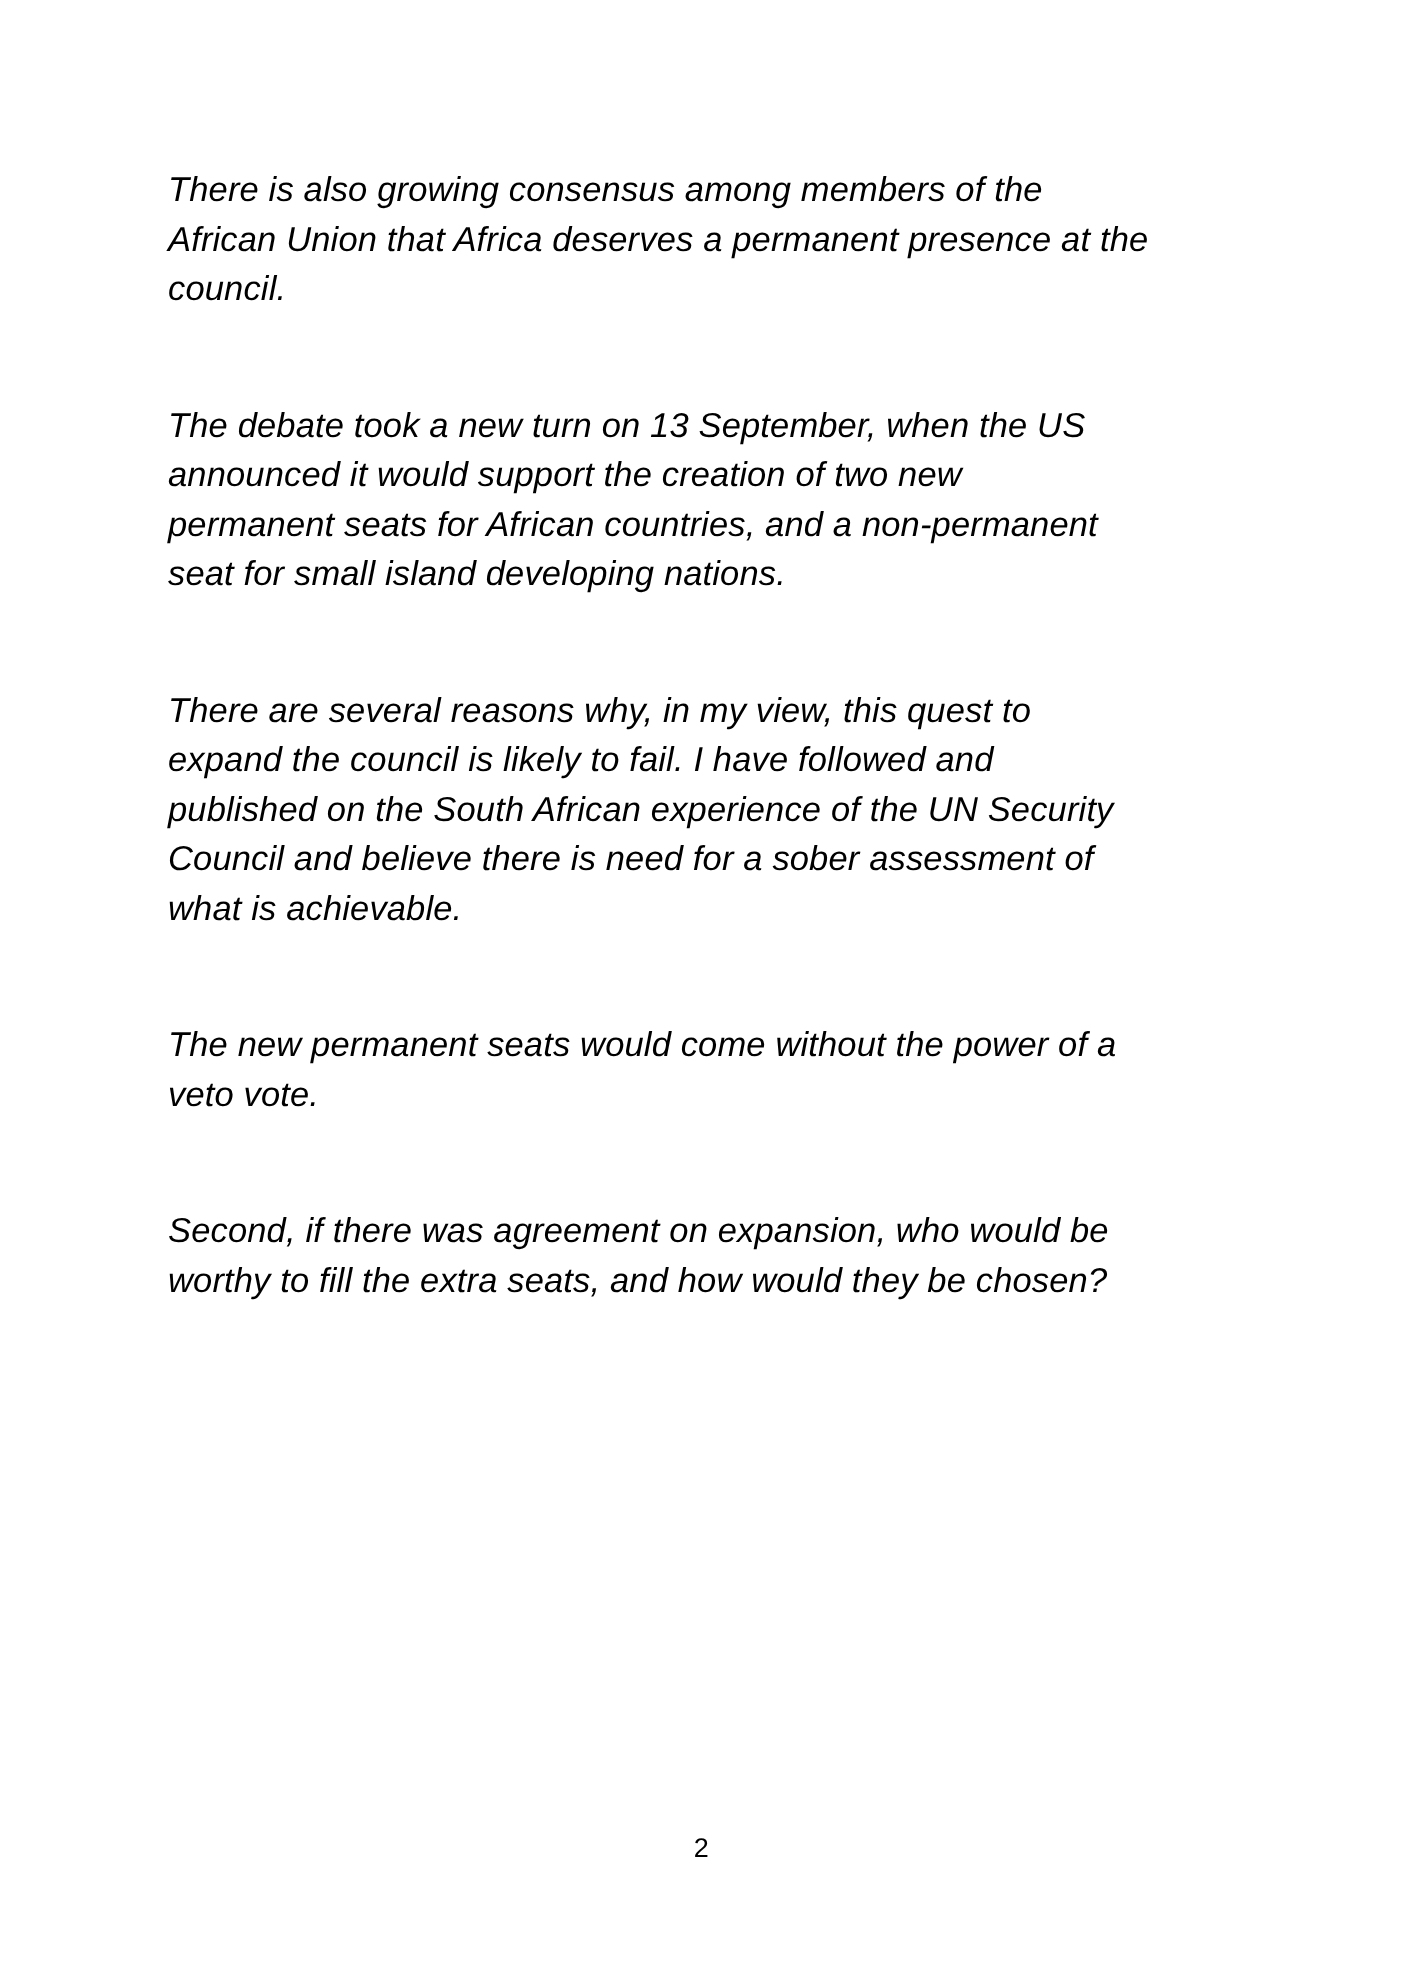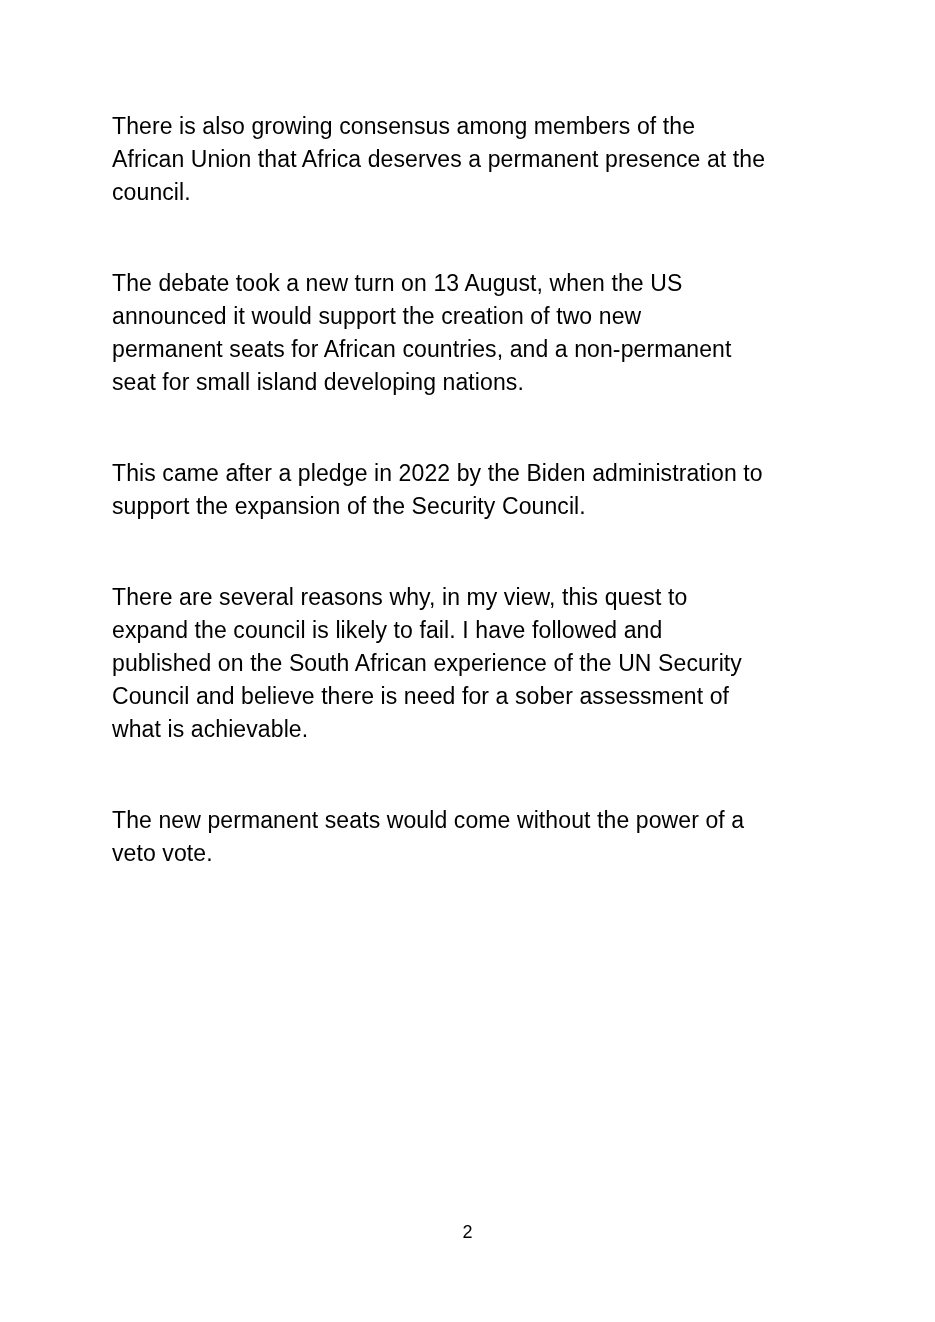--- a/index.html
+++ b/index.html
@@ -22,20 +22,21 @@
     top: 110px;
     width: 730px;
   }
   .para {
     font-size: 23px;
     line-height: 33px;
     color: #000000;
     white-space: pre-line;
     margin: 0 0 58px 0;
     letter-spacing: 0.1px;
+    font-style: italic;
   }
   .footer {
     position: absolute;
     left: 0;
     top: 1222px;
     width: 935px;
     text-align: center;
   }
   .page-number {
     font-size: 18px;
@@ -44,30 +45,30 @@
   }
 </style>
 </head>
 <body>
 
 <div class="page">
   <div class="content">
     <p class="para">There is also growing consensus among members of the
 African Union that Africa deserves a permanent presence at the
 council.</p>
-    <p class="para">The debate took a new turn on 13 August, when the US
+    <p class="para">The debate took a new turn on 13 September, when the US
 announced it would support the creation of two new
 permanent seats for African countries, and a non-permanent
 seat for small island developing nations.</p>
-    <p class="para">This came after a pledge in 2022 by the Biden administration to
-support the expansion of the Security Council.</p>
     <p class="para">There are several reasons why, in my view, this quest to
 expand the council is likely to fail. I have followed and
 published on the South African experience of the UN Security
 Council and believe there is need for a sober assessment of
 what is achievable.</p>
     <p class="para">The new permanent seats would come without the power of a
 veto vote.</p>
+    <p class="para">Second, if there was agreement on expansion, who would be
+worthy to fill the extra seats, and how would they be chosen?</p>
   </div>
   <div class="footer">
     <span class="page-number">2</span>
   </div>
 </div>
 
 </body></html>

